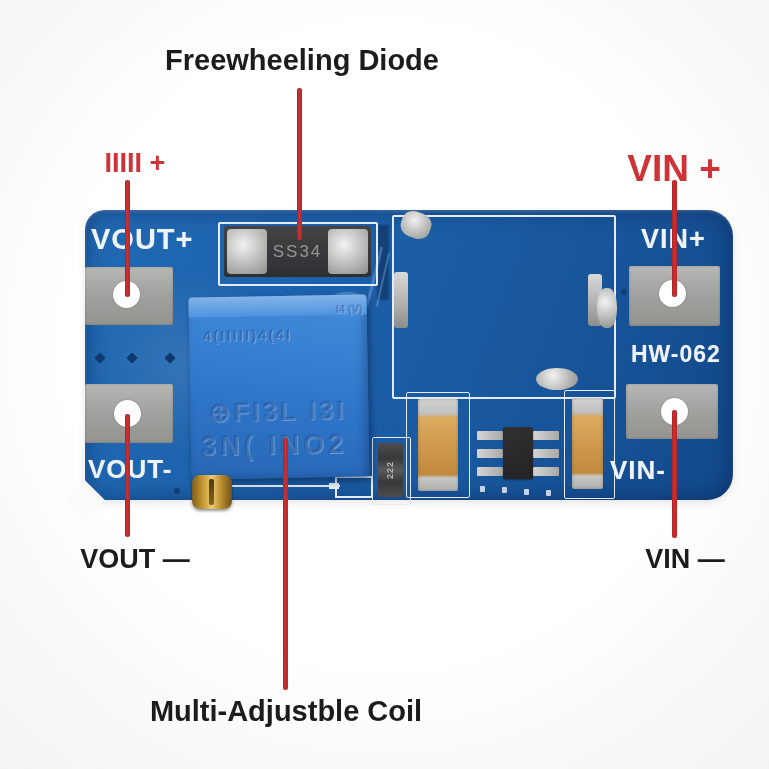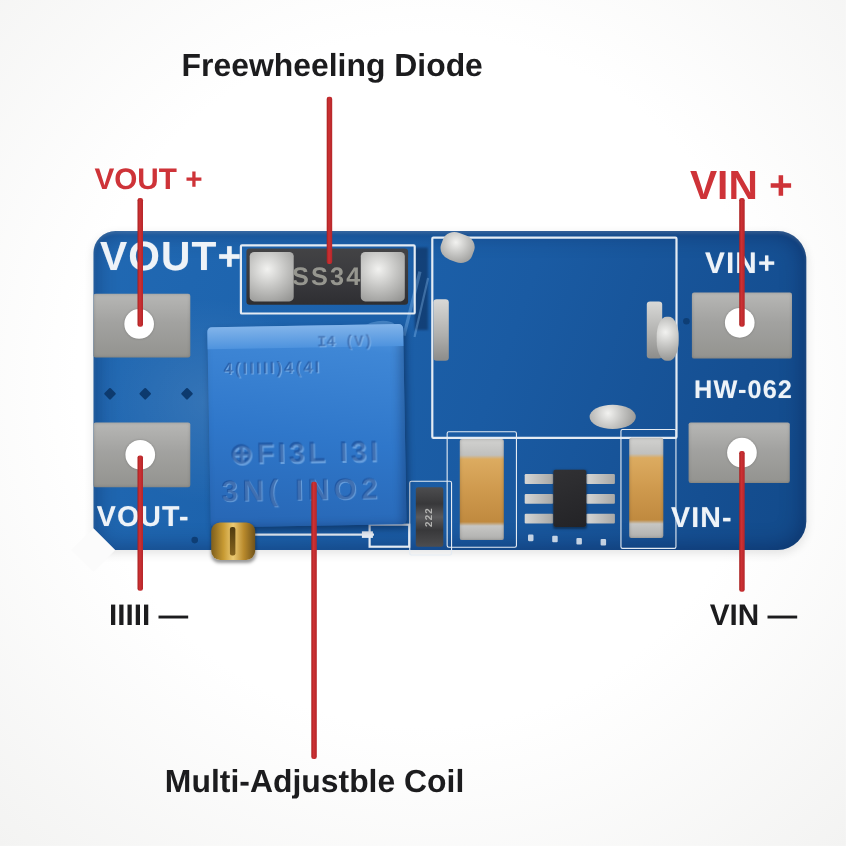--- a/index.html
+++ b/index.html
@@ -27,21 +27,21 @@
   
   .sk{position:absolute;color:#eef3f8;font-weight:700;letter-spacing:1px;line-height:1;z-index:16;text-shadow:0 0 1px rgba(255,255,255,.35);}
   
   .pad{position:absolute;background:linear-gradient(180deg,#b7b7b5 0%,#a2a2a0 45%,#93938f 100%);border-radius:2px;z-index:13;box-shadow:inset 0 0 3px rgba(0,0,0,.2);}
   .hole{position:absolute;width:27px;height:27px;border-radius:50%;background:#ffffff;z-index:14;box-shadow:0 0 2px rgba(0,0,0,.25);}
   
   .skbox{position:absolute;border:2px solid #e4ebf3;z-index:14;border-radius:2px;}
   
   .diode-body{position:absolute;left:139px;top:16px;width:147px;height:51px;background:linear-gradient(180deg,#434345,#36363a 70%,#2e2e31);border-radius:3px;z-index:15;display:flex;align-items:center;justify-content:center;}
   .solder{position:absolute;background:radial-gradient(circle at 40% 35%,#f2f2f0,#c4c4c2 45%,#8e8e8c 100%);}
-  .diode-mark{color:#96968f;font-weight:700;font-size:23px;letter-spacing:2px;text-align:center;}
+  .diode-mark{color:#96968f;font-weight:400;font-size:17px;letter-spacing:2px;text-align:center;}
   
   .inductor{position:absolute;left:317px;top:-6px;width:188px;height:192px;border-radius:34px;
     background:radial-gradient(circle at 32% 26%,#5d5d60,#4c4c4f 55%,#3e3e41 100%);
     box-shadow:0 3px 8px rgba(0,10,30,.45), inset 0 2px 4px rgba(255,255,255,.12);z-index:18;}
   .ind-ring{position:absolute;left:17px;top:18px;width:152px;height:152px;border-radius:50%;border:8px solid #1c1c1f;
     background:radial-gradient(circle at 38% 30%,#525255,#47474a 60%,#3d3d40);display:flex;align-items:center;justify-content:center;}
   .ind-mark{font-weight:700;font-size:57px;color:#131315;transform:scaleX(.9);letter-spacing:-1px;}
   .tab{position:absolute;background:linear-gradient(180deg,#d9d9d7,#aeaeac 60%,#8c8c8a);border-radius:3px;z-index:17;}
   
   .trimpot{position:absolute;left:105px;top:86px;width:178px;height:182px;border-radius:4px;transform:rotate(-1deg);
@@ -72,21 +72,21 @@
   .keyshape{position:absolute;left:250px;top:266px;width:34px;height:18px;border:2px solid #e4ebf3;z-index:14;}
   .keynotch{position:absolute;left:-8px;top:5px;width:10px;height:6px;background:#e4ebf3;}
 </style>
 </head>
 <body>
 
 <div class="board">
   <div class="sheen"></div>
   <div class="chamfer"></div>
 
-  <div class="sk" style="left:6px;top:4px;font-size:37px;">VOUT+</div>
+  <div class="sk" style="left:6px;top:15px;font-size:29px;">VOUT+</div>
   <div class="sk" style="left:556px;top:16px;font-size:27px;">VIN+</div>
   <div class="sk" style="left:546px;top:133px;font-size:23px;">HW-062</div>
   <div class="sk" style="left:3px;top:246px;font-size:26px;">VOUT-</div>
   <div class="sk" style="left:525px;top:247px;font-size:26px;">VIN-</div>
 
   <div class="pad" style="left:0;top:57px;width:88px;height:58px;"></div>
   <div class="pad" style="left:0;top:174px;width:88px;height:59px;"></div>
   <div class="pad" style="left:544px;top:56px;width:91px;height:60px;"></div>
   <div class="pad" style="left:541px;top:174px;width:92px;height:55px;"></div>
   <div class="hole" style="left:28px;top:71px;"></div>
@@ -114,21 +114,21 @@
 
   <div class="skbox" style="left:307px;top:5px;width:220px;height:180px;"></div>
   <div class="tab" style="left:309px;top:62px;width:14px;height:56px;"></div>
   <div class="tab" style="left:503px;top:64px;width:14px;height:52px;"></div>
   <div class="solder" style="left:316px;top:2px;width:30px;height:26px;border-radius:40%;transform:rotate(20deg);z-index:19;"></div>
   <div class="solder" style="left:451px;top:158px;width:42px;height:22px;border-radius:50%;z-index:19;"></div>
   <div class="solder" style="left:512px;top:78px;width:20px;height:40px;border-radius:45%;z-index:17;"></div>
 
   <div class="trimpot">
     <div class="trim-top"></div>
-    <div class="emboss" style="right:28px;top:8px;font-size:14px;font-family:Liberation Mono, monospace;">I4 (V)</div>
+    <div class="emboss" style="right:4px;top:8px;font-size:11px;">I4 (V)</div>
     <div class="emboss" style="left:14px;top:30px;font-size:15px;letter-spacing:2px;">4(IIIII)4(4I</div>
     <div class="emboss" style="left:18px;top:100px;font-size:26px;letter-spacing:3px;">⊕FI3L I3I</div>
     <div class="emboss" style="left:10px;top:134px;font-size:27px;letter-spacing:4px;">3N( INO2</div>
   </div>
   <div class="screw">
     <div class="screw-slot"></div>
   </div>
   <div class="trimline" style="left:145px;top:275px;width:110px;height:2px;"></div>
   <div class="keyshape">
     <div class="keynotch"></div>
@@ -160,17 +160,17 @@
 </div>
 
 <div class="rline" style="left:297px;top:88px;height:152px;"></div>
 <div class="rline" style="left:125px;top:180px;height:117px;"></div>
 <div class="rline" style="left:672px;top:180px;height:117px;"></div>
 <div class="rline" style="left:125px;top:414px;height:123px;"></div>
 <div class="rline" style="left:672px;top:410px;height:128px;"></div>
 <div class="rline" style="left:283px;top:438px;height:252px;"></div>
 
 <div class="lbl lbl-black" style="left:302px;top:45px;font-size:29px;">Freewheeling Diode</div>
-<div class="lbl lbl-red" style="left:135px;top:149px;font-size:27px;">VOUT +</div>
+<div class="lbl lbl-red" style="left:135px;top:149px;font-size:27px;">IIIII +</div>
 <div class="lbl lbl-red" style="left:674px;top:149px;font-size:37px;">VIN +</div>
-<div class="lbl lbl-black" style="left:135px;top:545px;font-size:27px;">IIIII —</div>
+<div class="lbl lbl-black" style="left:135px;top:545px;font-size:27px;">VOUT —</div>
 <div class="lbl lbl-black" style="left:685px;top:545px;font-size:27px;">VIN —</div>
 <div class="lbl lbl-black" style="left:286px;top:696px;font-size:29px;">Multi-Adjustble Coil</div>
 
 </body></html>

